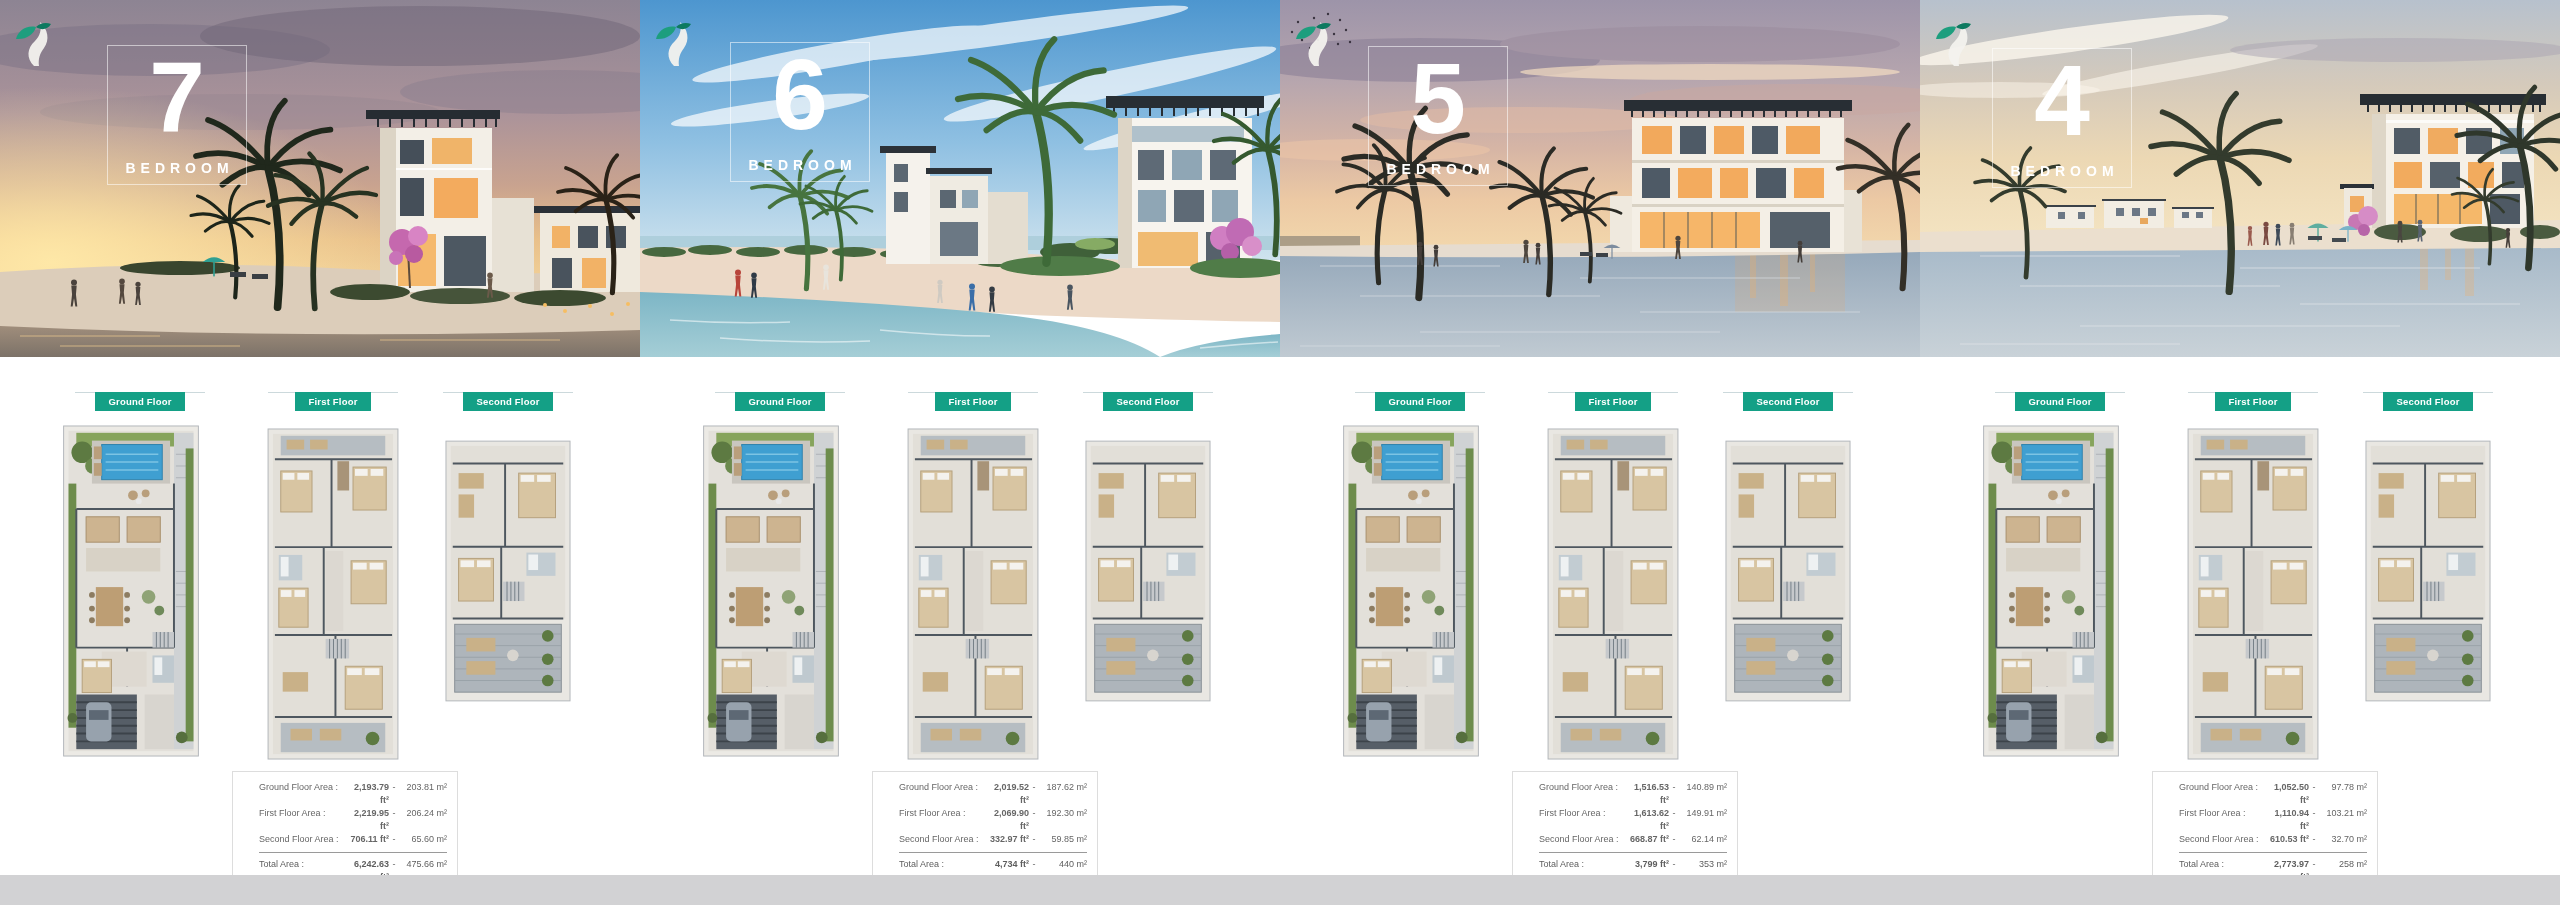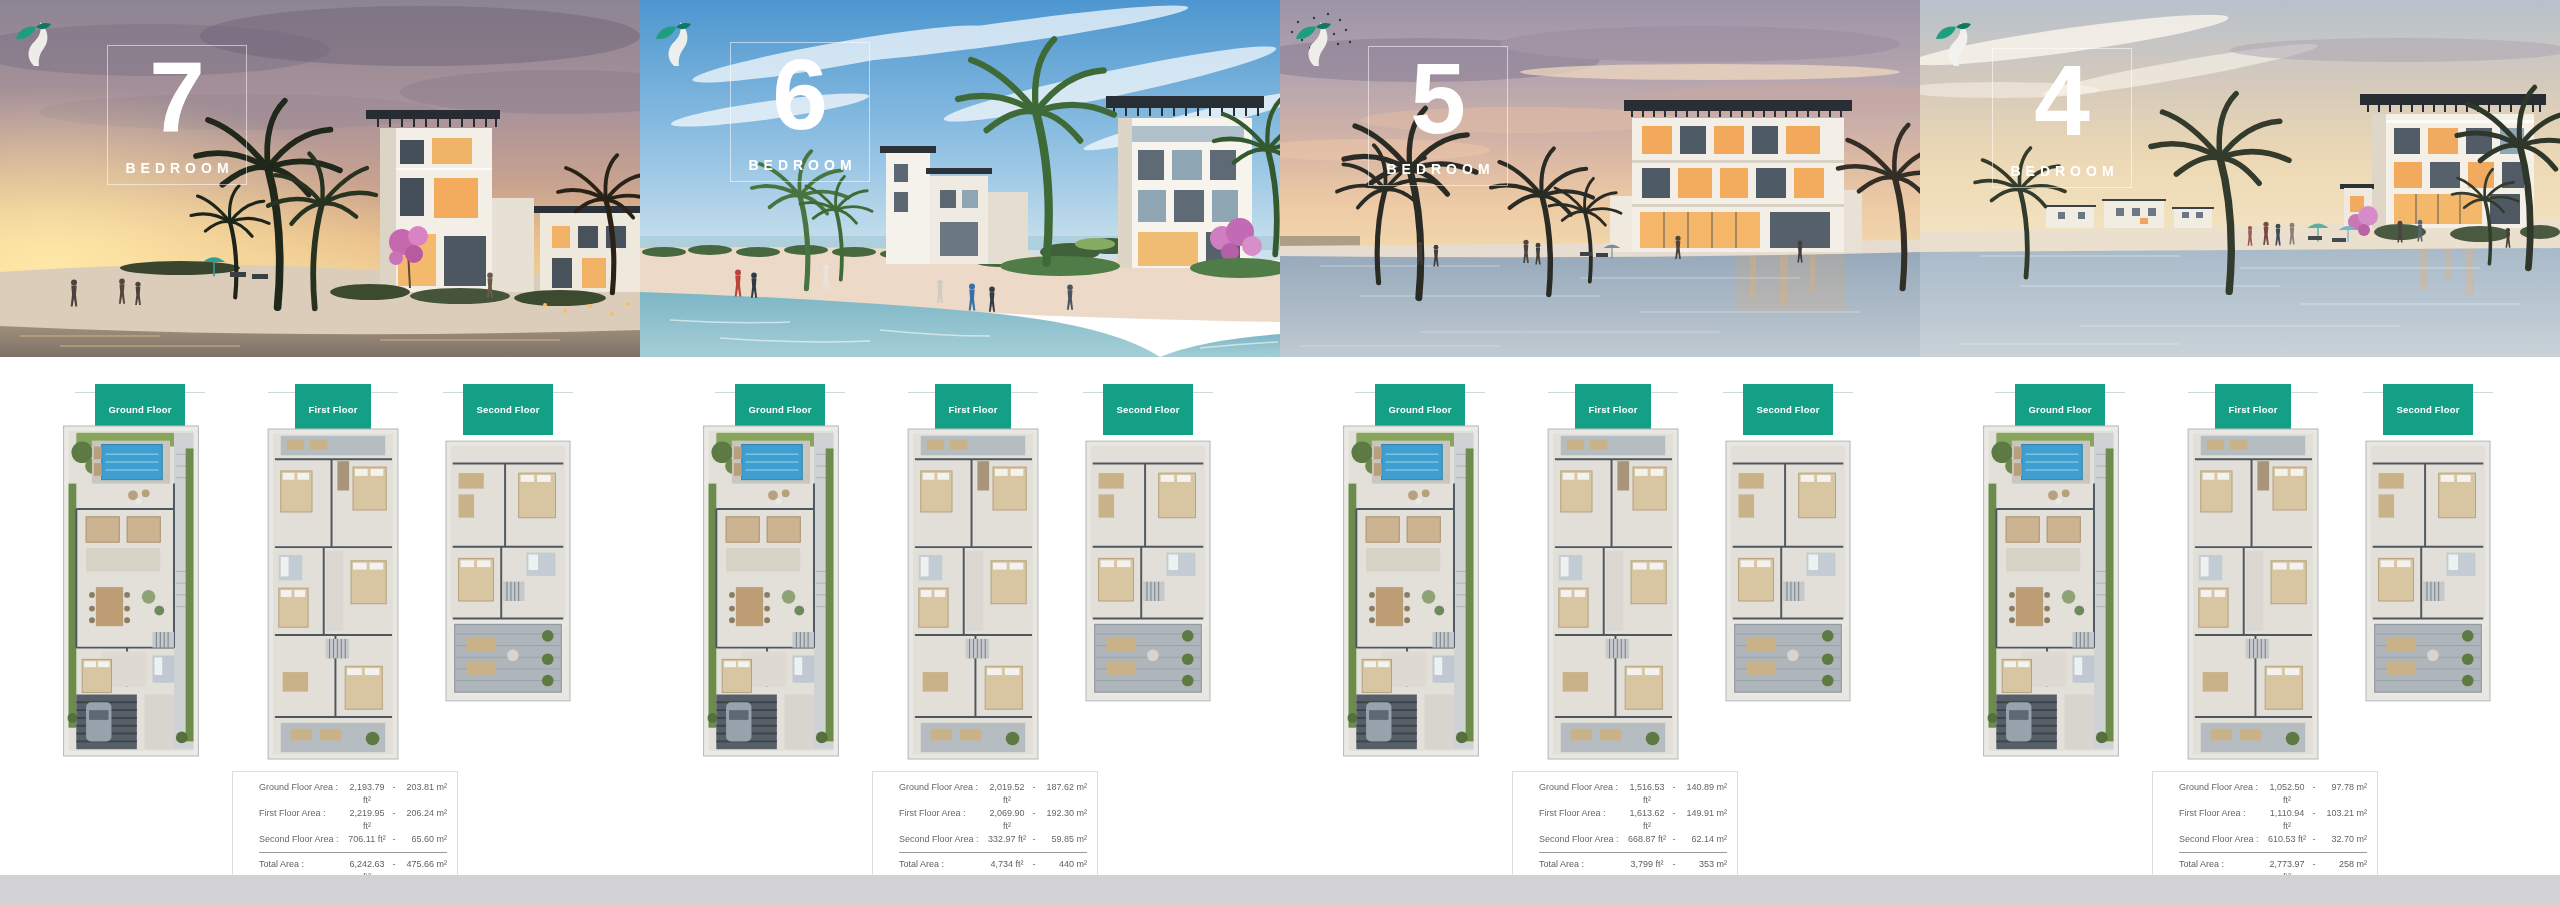--- a/index.html
+++ b/index.html
@@ -17,38 +17,38 @@
     position:absolute;width:138px;height:138px;border:1px solid rgba(255,255,255,.55);
     display:flex;flex-direction:column;align-items:center;justify-content:center;
     color:#ffffff;
   }
   .num{font-size:100px;font-weight:bold;line-height:.85;text-align:center;}
   .bedword{margin-top:20px;font-size:14px;font-weight:bold;letter-spacing:5px;text-indent:5px;}
   
   .floorhead{position:absolute;width:130px;height:18px;top:384px;}
   .floorhead .line{position:absolute;left:0;right:0;top:8px;border-top:1px solid #ccd9dc;}
   .badge{
-    position:relative;display:block;margin:0 auto;width:max-content;
+    position:relative;display:block;margin:8px auto;width:max-content;
     background:#14a086;color:#ffffff;font-size:9.5px;font-weight:bold;
-    padding:20px 13px;letter-spacing:.2px;white-space:nowrap;
+    padding:4px 13px;letter-spacing:.2px;white-space:nowrap;
   }
   
   .plan{position:absolute;display:block;}
   .plan.g1{left:62px;top:425px;}
   .plan.g2{left:267px;top:428px;}
   .plan.g3{left:445px;top:437px;}
   
   .areabox{
     position:absolute;left:232px;top:771px;width:226px;box-sizing:border-box;
     background:#ffffff;border:1px solid #dddddd;
     padding:9px 10px 8px 26px;font-size:9px;color:#666666;
   }
   .arow{display:flex;align-items:baseline;line-height:13px;}
   .albl{width:86px;}
-  .aft{flex:1;text-align:center;}
+  .aft{flex:1;text-align:right;font-weight:bold;}
   .asep{width:10px;text-align:center;}
   .asm{width:48px;text-align:right;}
   .arule{border-top:1px solid #9a9a9a;margin:6px 0 5px 0;}
   .total .albl,.total .aft,.total .asm{color:#5e5e5e;}
   
   .footer{position:absolute;left:0;top:875px;width:2560px;height:30px;background:#d2d2d4;}
 </style>
 </head>
 <body>
 

